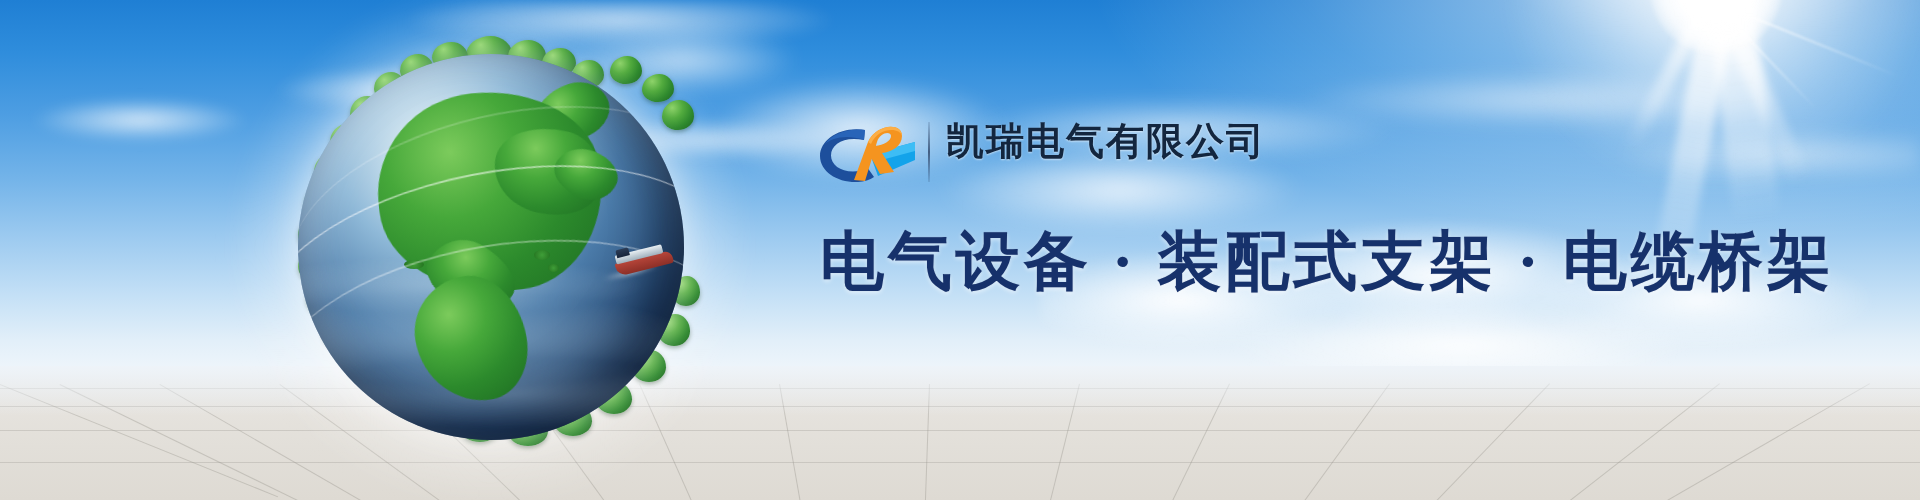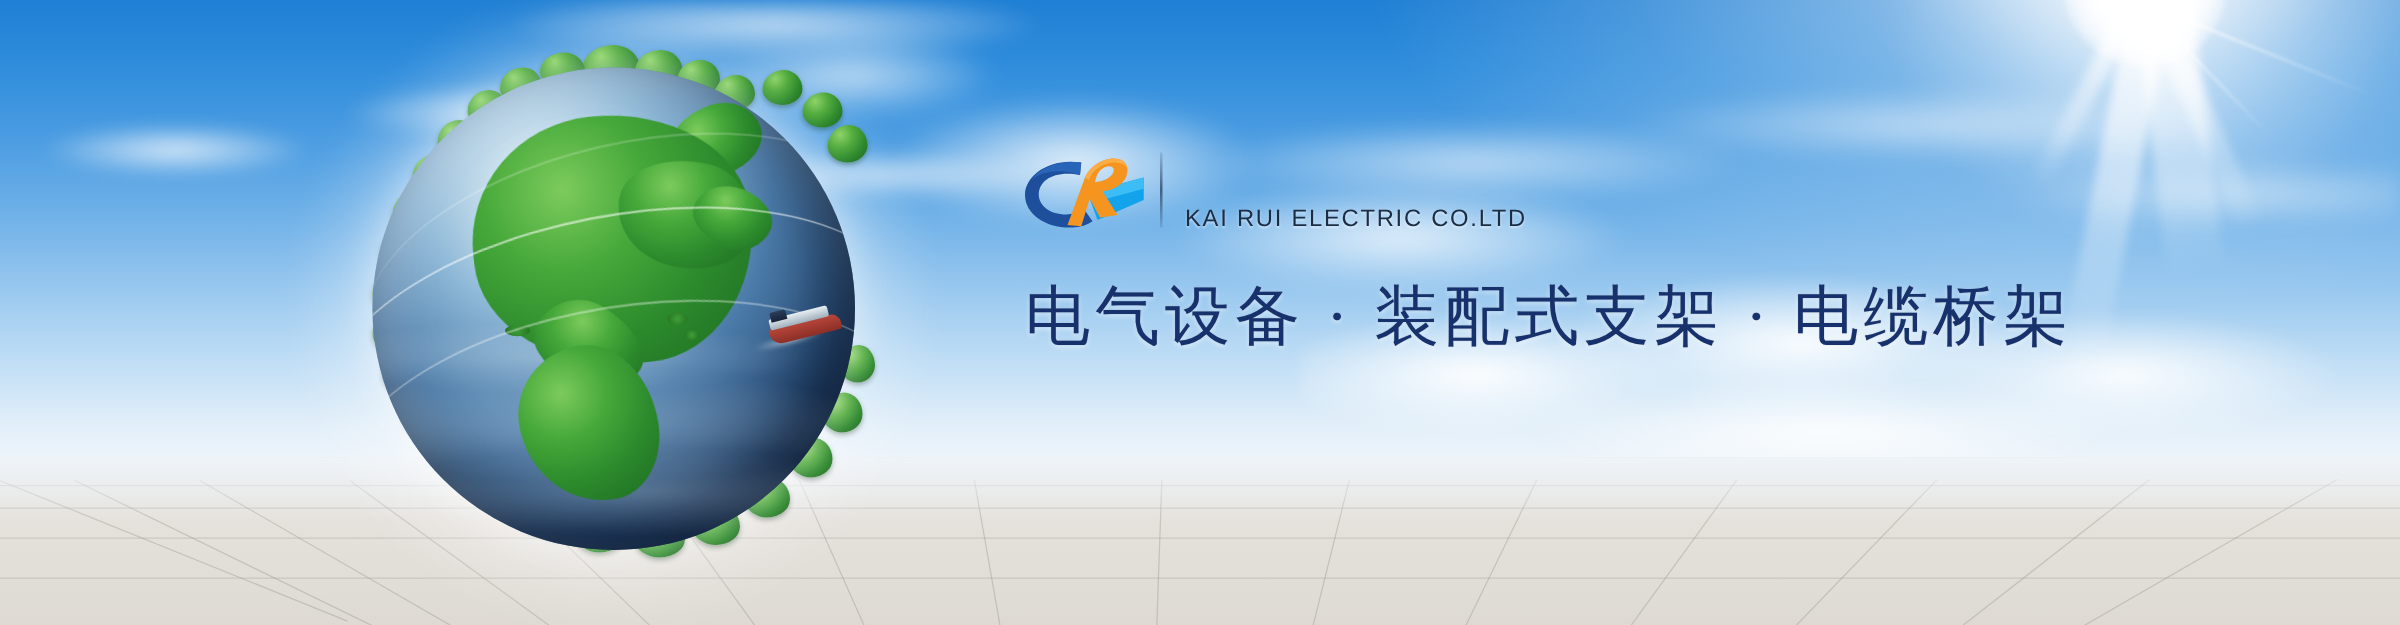--- a/index.html
+++ b/index.html
@@ -242,21 +242,21 @@
     position:absolute;left:130px;top:55px;
     font-family:"Liberation Sans","DejaVu Sans",sans-serif;
     font-size:19px;font-weight:400;letter-spacing:1.4px;color:#1b2c45;
     text-shadow:0 1px 2px rgba(255,255,255,.5);
     white-space:nowrap;
   }
 
   .slogan{
     position:absolute;left:2px;top:108px;
     font-family:"Liberation Serif","DejaVu Serif",serif;
-    font-size:52px;font-weight:400;color:#16316b;letter-spacing:4px;
+    font-size:64px;font-weight:700;color:#16316b;letter-spacing:4px;
     white-space:nowrap;
     text-shadow:0 2px 4px rgba(255,255,255,.55), 0 0 1px rgba(10,30,80,.4);
   }
 
   .ribbon{
     position:absolute;left:6px;top:214px;
     background:#124292;
     padding:11px 22px 13px 22px;
     box-shadow:0 2px 6px rgba(10,35,80,.28);
   }
@@ -428,20 +428,20 @@
                  L50 32
                  L57 26
                  C66 25 73 21 73 16
                  C73 11 62 12 59 22
                  L47 61 Z" fill="#f5941f"></path>
         <path d="M50 22 C58 4 84 2 84 16 C82 7 60 7 53 24 Z" fill="#fcae46"></path>
       </svg>
 
       <div class="brand-divider"></div>
 
-      <div class="brand-en">KAI RUI ELECTRIC CO.LTD</div>
+      <div class="brand-cn">凯瑞电气有限公司</div>
     </div>
 
     <div class="slogan">电气设备 · 装配式支架 · 电缆桥架</div>
 
 
   </div>
 </div>
 
 </body></html>

